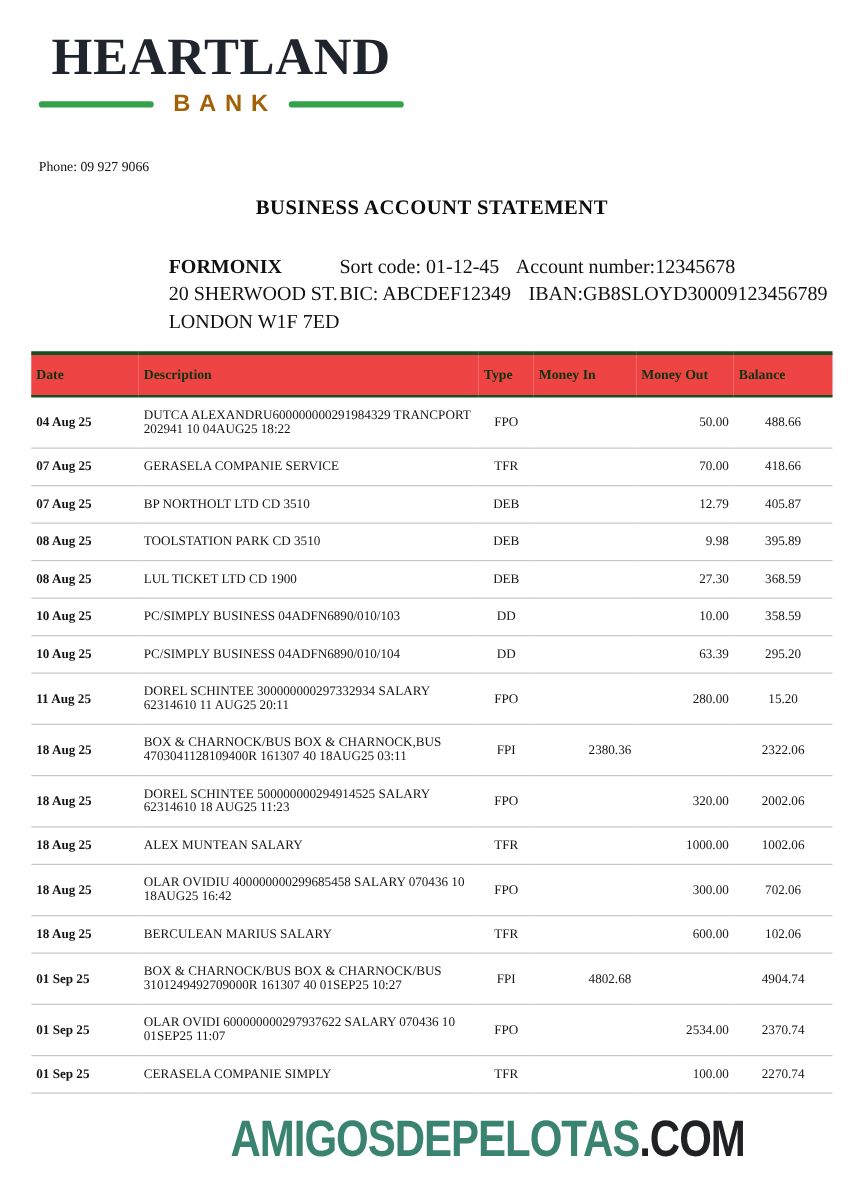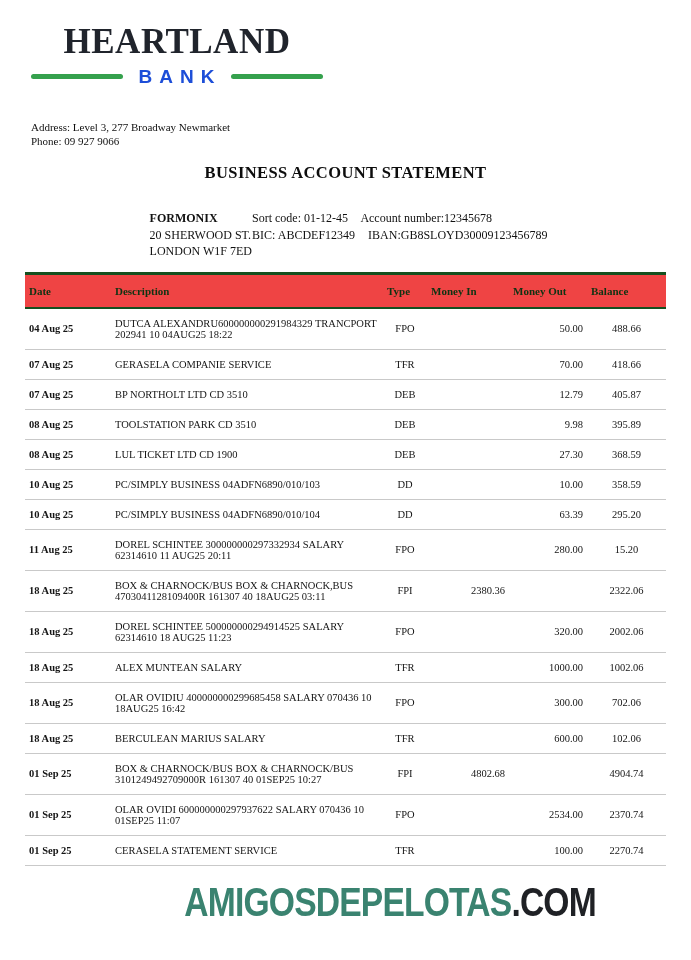--- a/index.html
+++ b/index.html
@@ -4,40 +4,40 @@
 <style>
   html,body{margin:0;padding:0;background:#ffffff;}
   .page{
     width:691px;height:960px;margin:0 auto;background:#fff;
     font-family:"Liberation Serif", serif;color:#111;position:relative;
     overflow:hidden;box-sizing:border-box;padding:0 25px;
   }
   
   .logo{padding-top:24px;margin-left:6px;width:292px;}
   .logo-name{
-    font-size:35px;font-weight:700;color:#20242c;line-height:1.05;
+    font-size:42px;font-weight:700;color:#20242c;line-height:1.05;
     letter-spacing:0.5px;text-align:center;
   }
   .bank-row{display:flex;align-items:center;margin-top:6px;}
   .green-line{flex:1;height:5px;background:#35a14d;border-radius:3px;}
   .bank-word{
     font-family:"Liberation Sans", sans-serif;font-size:19px;font-weight:600;
-    letter-spacing:7px;color:#1d4ed8;margin:0 10px 0 16px;line-height:1;
+    letter-spacing:7px;color:#a16207;margin:0 10px 0 16px;line-height:1;
   }
   
   .contact{margin-top:34px;margin-left:6px;font-size:11px;line-height:1.3;color:#101010;}
   
   .statement-title{
     margin-top:15px;text-align:center;font-size:16.5px;font-weight:700;
     letter-spacing:0.4px;color:#0d0d0d;
   }
   
   .account-row{
-    margin-top:27px;display:flex;justify-content:center;
-    font-size:12px;line-height:1.35;
+    margin-top:27px;display:flex;justify-content:flex-end;
+    font-size:16px;line-height:1.35;
   }
   .acct-left{margin-left:10px;}
   .acct-holder{font-weight:700;}
   .acct-right{margin-right:4px;text-align:left;}
   .acct-right .pair{margin-right:10px;}
   .acct-right .pair:last-child{margin-right:0;}
   
   table.txns{
     width:100%;border-collapse:collapse;margin-top:13px;table-layout:fixed;
     font-size:10.5px;
@@ -84,21 +84,20 @@
   <div class="logo">
     <div class="logo-name">HEARTLAND</div>
     <div class="bank-row">
       <span class="green-line"></span>
       <span class="bank-word">BANK</span>
       <span class="green-line"></span>
     </div>
   </div>
 
   <div class="contact">
-    <div>Address: Level 3, 277 Broadway Newmarket</div>
     <div>Phone: 09 927 9066</div>
   </div>
 
   <div class="statement-title">BUSINESS ACCOUNT STATEMENT</div>
 
   <div class="account-row">
     <div class="acct-left">
       <div class="acct-holder">FORMONIX</div>
       <div>20 SHERWOOD ST.</div>
       <div>LONDON W1F 7ED</div>
@@ -250,21 +249,21 @@
         <tr>
           <td class="t-date">01 Sep 25</td>
           <td class="t-desc">OLAR OVIDI 600000000297937622 SALARY 070436 10 01SEP25 11:07</td>
           <td class="t-type">FPO</td>
           <td class="t-in"></td>
           <td class="t-out">2534.00</td>
           <td class="t-bal">2370.74</td>
         </tr>
         <tr>
           <td class="t-date">01 Sep 25</td>
-          <td class="t-desc">CERASELA STATEMENT SERVICE</td>
+          <td class="t-desc">CERASELA COMPANIE SIMPLY</td>
           <td class="t-type">TFR</td>
           <td class="t-in"></td>
           <td class="t-out">100.00</td>
           <td class="t-bal">2270.74</td>
         </tr>
       </tbody>
   </table>
 
   <div class="footer">
     <span class="footer-inner">

